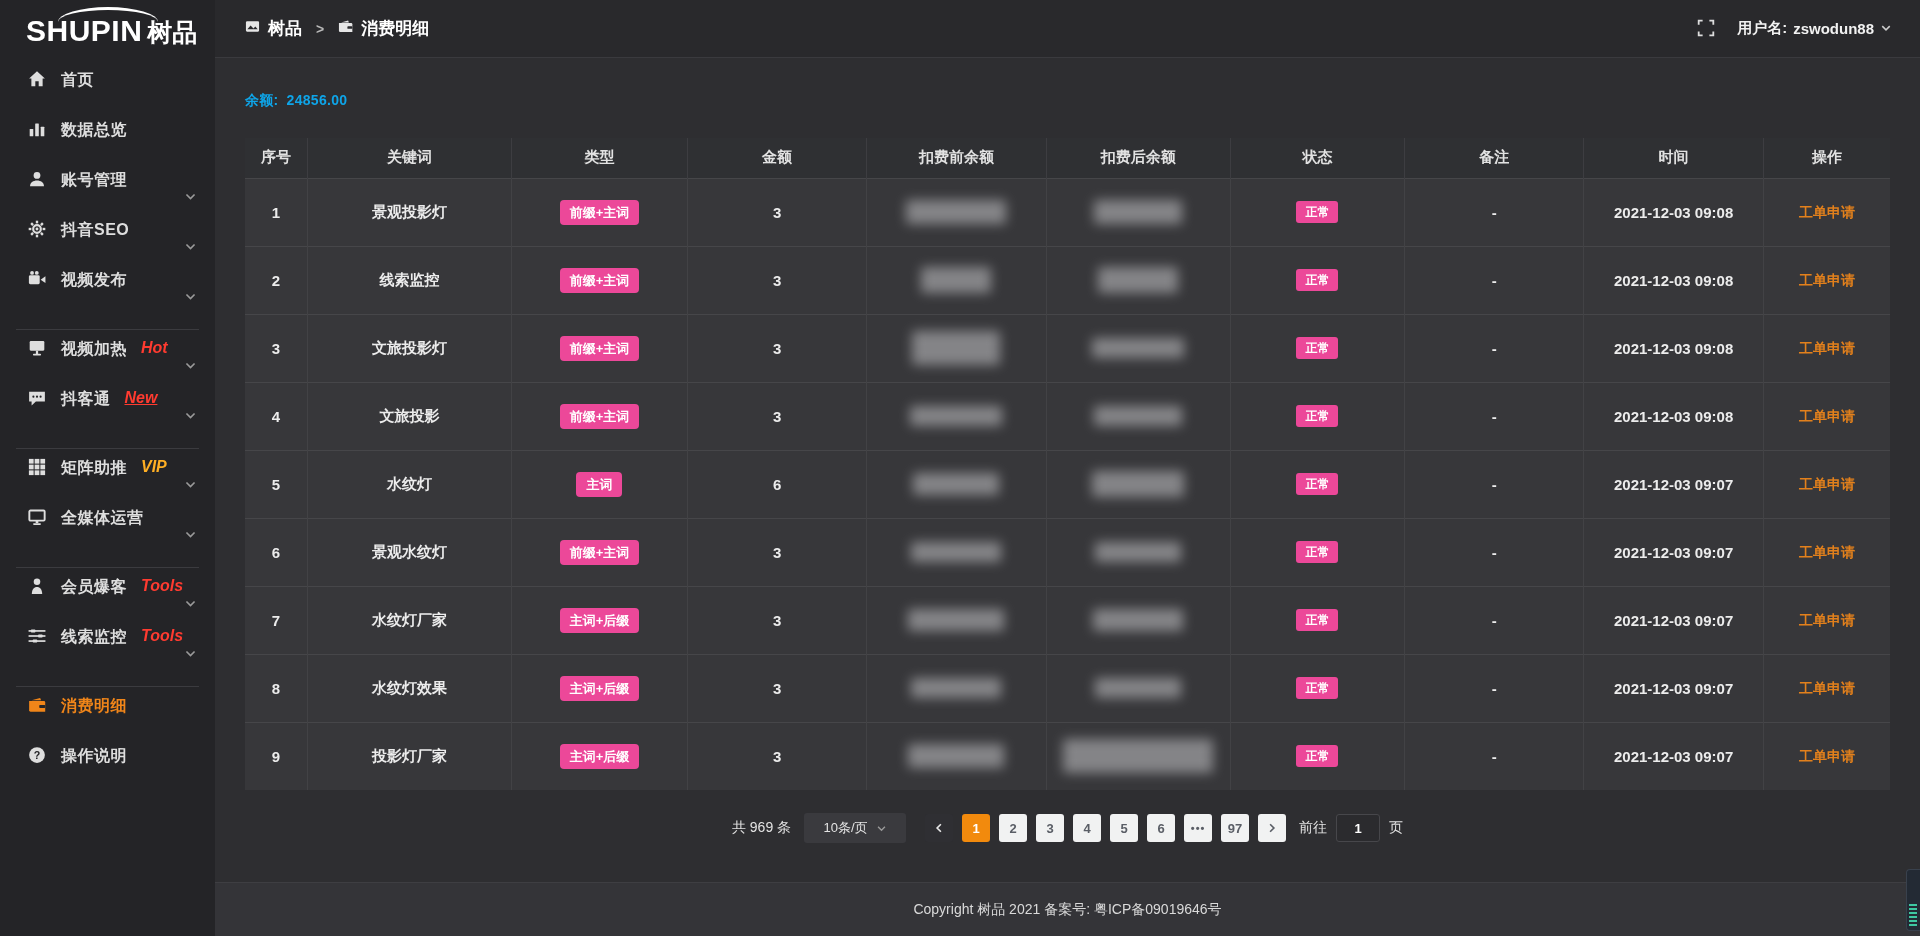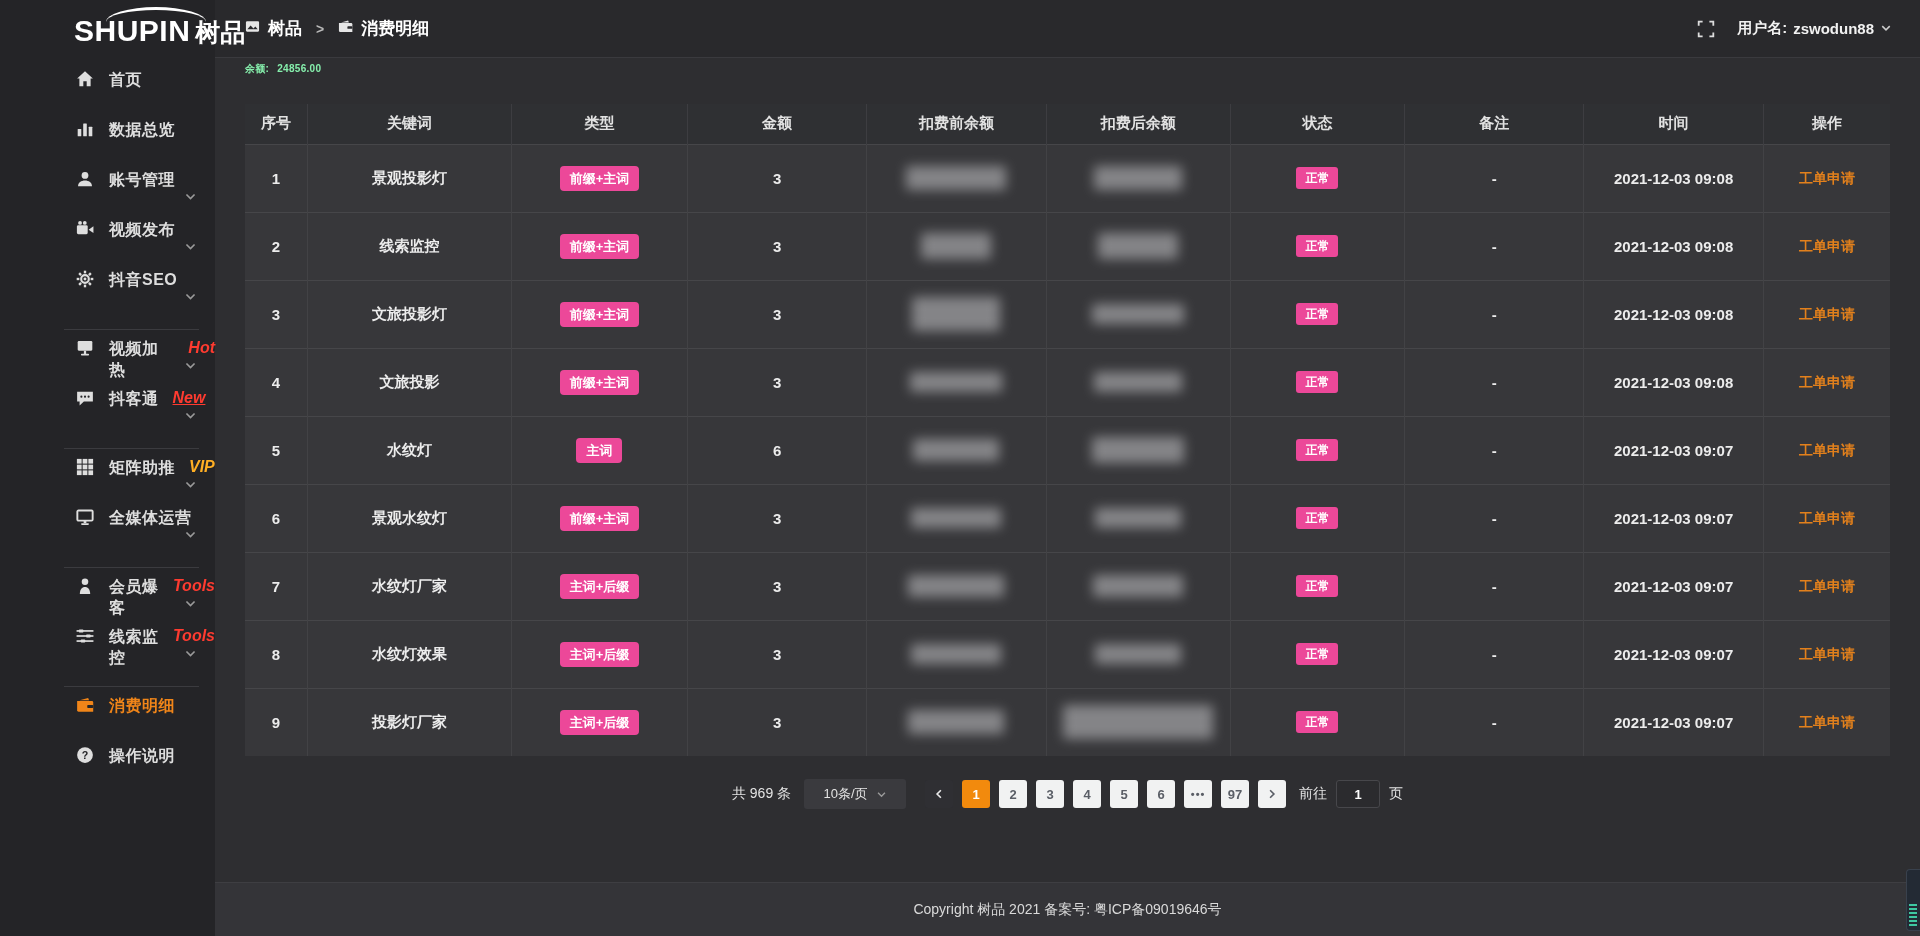--- a/index.html
+++ b/index.html
@@ -4,21 +4,21 @@
 <style>
   * { margin:0; padding:0; box-sizing:border-box; }
   html,body { width:1920px; height:936px; overflow:hidden; }
   body {
     font-family:"Liberation Sans","DejaVu Sans",sans-serif;
     background:#2E2E31; color:#E8E8E8; position:relative;
   }
   
   .sidebar {
     position:absolute; left:0; top:0; width:215px; height:936px;
-    background:#242427; z-index:5;padding-left:48px;
+    background:#242427; z-index:5;
   }
   .logo { position:relative; height:62px; padding:14px 0 0 26px; white-space:nowrap; }
   .logo-arc {
     position:absolute; left:58px; top:7px; width:100px; height:15px;
     border-top:3.5px solid #fff; border-radius:50% 50% 0 0 / 100% 100% 0 0;
   }
   .logo-en { font-size:30px; font-weight:800; letter-spacing:0.5px; color:#fff; }
   .logo-cn { font-size:25px; font-weight:800; color:#fff; margin-left:5px; }
   .nav { margin-top:8px; }
   .nav-item {
@@ -36,28 +36,28 @@
   
   .main-header {
     position:absolute; left:215px; top:0; right:0; height:58px;
     background:#29292C; border-bottom:1px solid #3A3A3E;
     display:flex; align-items:center; padding:0 28px 0 30px;
   }
   .breadcrumb { display:flex; align-items:center; gap:10px; }
   .crumb { display:flex; align-items:center; gap:8px; color:#FFF; font-size:17px; font-weight:700; cursor:pointer; }
   .crumb-icon svg { width:15px; height:15px; fill:#E6E6E6; }
   .crumb-sep { color:#B9B9B9; font-size:14px; font-weight:700; margin:0 4px; }
-  .header-right { margin-left:auto; display:flex; align-items:flex-end; gap:22px; }
+  .header-right { margin-left:auto; display:flex; align-items:flex-start; gap:22px; }
   .fullscreen-btn { width:18px; height:18px; color:#DDD; cursor:pointer; display:inline-flex; }
   .fullscreen-btn svg { width:18px; height:18px; }
   .user-chip { display:flex; align-items:center; gap:6px; font-size:15px; font-weight:700; color:#F2F2F2; cursor:pointer; }
   .user-caret svg { width:12px; height:12px; }
   
   .content { position:absolute; left:215px; top:58px; right:0; bottom:54px; padding:0 30px; }
-  .balance-line { margin-top:4px; font-size:10px; font-weight:800; color:#86efac; letter-spacing:0.3px; }
+  .balance-line { margin-top:34px; font-size:14px; font-weight:800; color:#0ea5e9; letter-spacing:0.3px; }
   .balance-line .balance-value { margin-left:8px; }
   
   table.data-table { width:100%; border-collapse:collapse; margin-top:28px; table-layout:fixed; }
   .data-table thead th {
     background:#2F3033; height:40px; font-size:15px; font-weight:700; color:#E2E2E2;
     border-right:1px solid #3D3D41; text-align:center;
   }
   .data-table thead th:last-child { border-right:none; }
   .data-table tbody td {
     background:#37373A; height:68px; text-align:center; font-size:15px; font-weight:700;
@@ -148,36 +148,20 @@
   </div>
 
   <div class="nav-item">
     <span class="nav-icon">
           <svg viewBox="0 0 16 16">
             <circle cx="8" cy="4.8" r="3"></circle>
             <path d="M1.8 14.5c0-3.4 2.8-5.2 6.2-5.2s6.2 1.8 6.2 5.2z"></path>
           </svg>
         </span>
     <span class="nav-label">账号管理</span>
-
-    <span class="nav-chevron"><svg viewBox="0 0 16 16" fill="none" stroke="currentColor" stroke-width="2">
-            <path d="M3 5.5 8 10.5 13 5.5"></path>
-          </svg></span>
-  </div>
-
-  <div class="nav-item">
-    <span class="nav-icon">
-          <svg viewBox="0 0 16 16">
-            <circle cx="3.6" cy="2.6" r="1.7"></circle>
-            <circle cx="7.8" cy="2.6" r="1.7"></circle>
-            <rect x="0.8" y="4.6" width="9.6" height="8" rx="1.2"></rect>
-            <path d="M11.2 8.6 15.5 5.6v6z"></path>
-          </svg>
-        </span>
-    <span class="nav-label">视频发布</span>
 
     <span class="nav-chevron"><svg viewBox="0 0 16 16" fill="none" stroke="currentColor" stroke-width="2">
             <path d="M3 5.5 8 10.5 13 5.5"></path>
           </svg></span>
   </div>
 
   <div class="nav-item">
     <span class="nav-icon">
           <svg viewBox="0 0 16 16">
             <circle cx="8" cy="8" r="3.4" fill="none" stroke="currentColor" stroke-width="1.9"></circle>
@@ -188,20 +172,36 @@
               <line x1="0.6" y1="8" x2="3" y2="8"></line>
               <line x1="13" y1="8" x2="15.4" y2="8"></line>
               <line x1="2.8" y1="2.8" x2="4.5" y2="4.5"></line>
               <line x1="11.5" y1="11.5" x2="13.2" y2="13.2"></line>
               <line x1="13.2" y1="2.8" x2="11.5" y2="4.5"></line>
               <line x1="2.8" y1="13.2" x2="4.5" y2="11.5"></line>
             </g>
           </svg>
         </span>
     <span class="nav-label">抖音SEO</span>
+
+    <span class="nav-chevron"><svg viewBox="0 0 16 16" fill="none" stroke="currentColor" stroke-width="2">
+            <path d="M3 5.5 8 10.5 13 5.5"></path>
+          </svg></span>
+  </div>
+
+  <div class="nav-item">
+    <span class="nav-icon">
+          <svg viewBox="0 0 16 16">
+            <circle cx="3.6" cy="2.6" r="1.7"></circle>
+            <circle cx="7.8" cy="2.6" r="1.7"></circle>
+            <rect x="0.8" y="4.6" width="9.6" height="8" rx="1.2"></rect>
+            <path d="M11.2 8.6 15.5 5.6v6z"></path>
+          </svg>
+        </span>
+    <span class="nav-label">视频发布</span>
 
     <span class="nav-chevron"><svg viewBox="0 0 16 16" fill="none" stroke="currentColor" stroke-width="2">
             <path d="M3 5.5 8 10.5 13 5.5"></path>
           </svg></span>
   </div>
 
   <div class="nav-divider"></div>
 
   <div class="nav-item">
     <span class="nav-icon">

